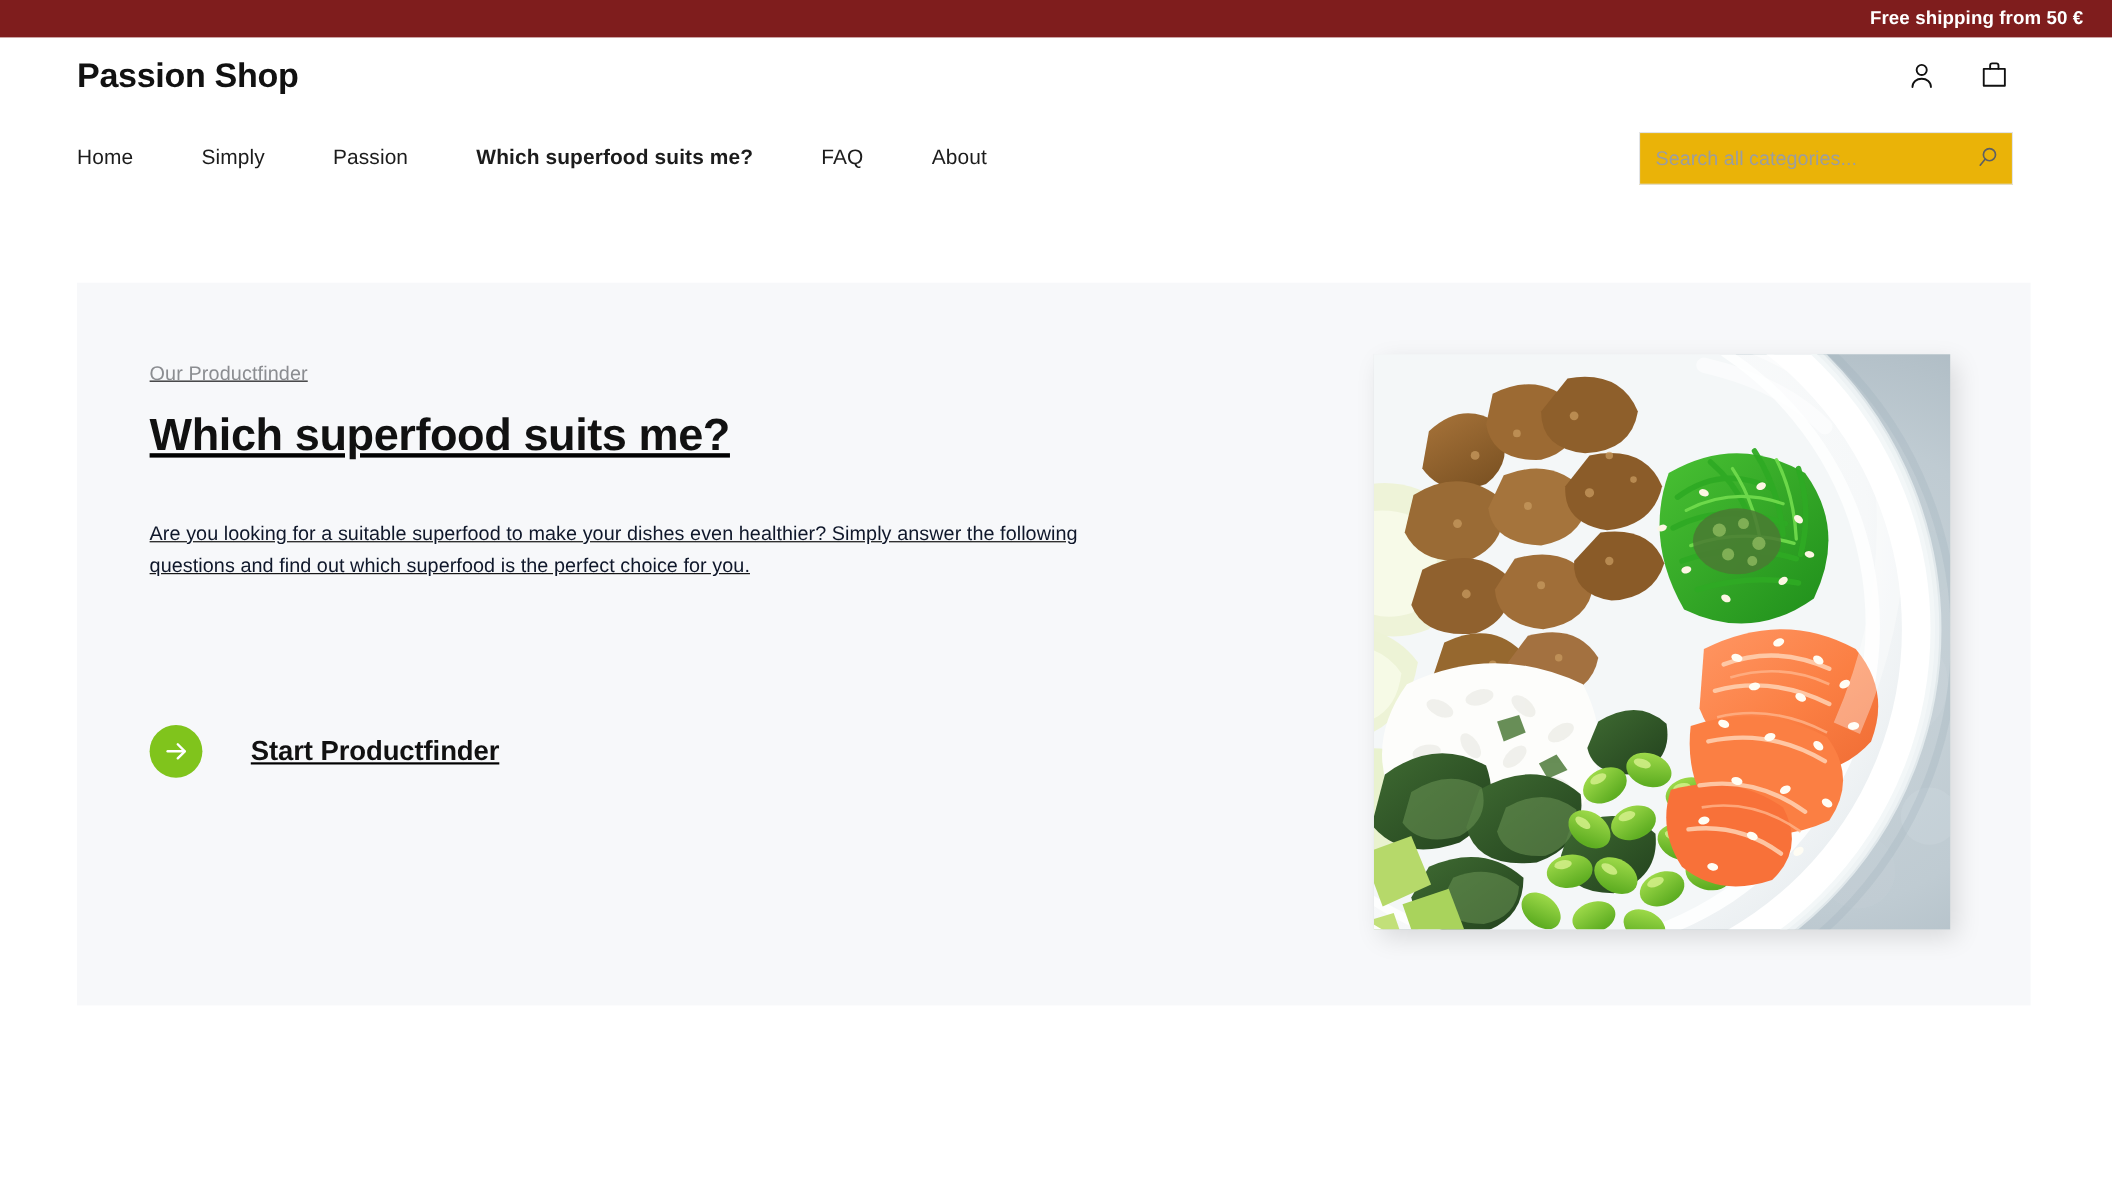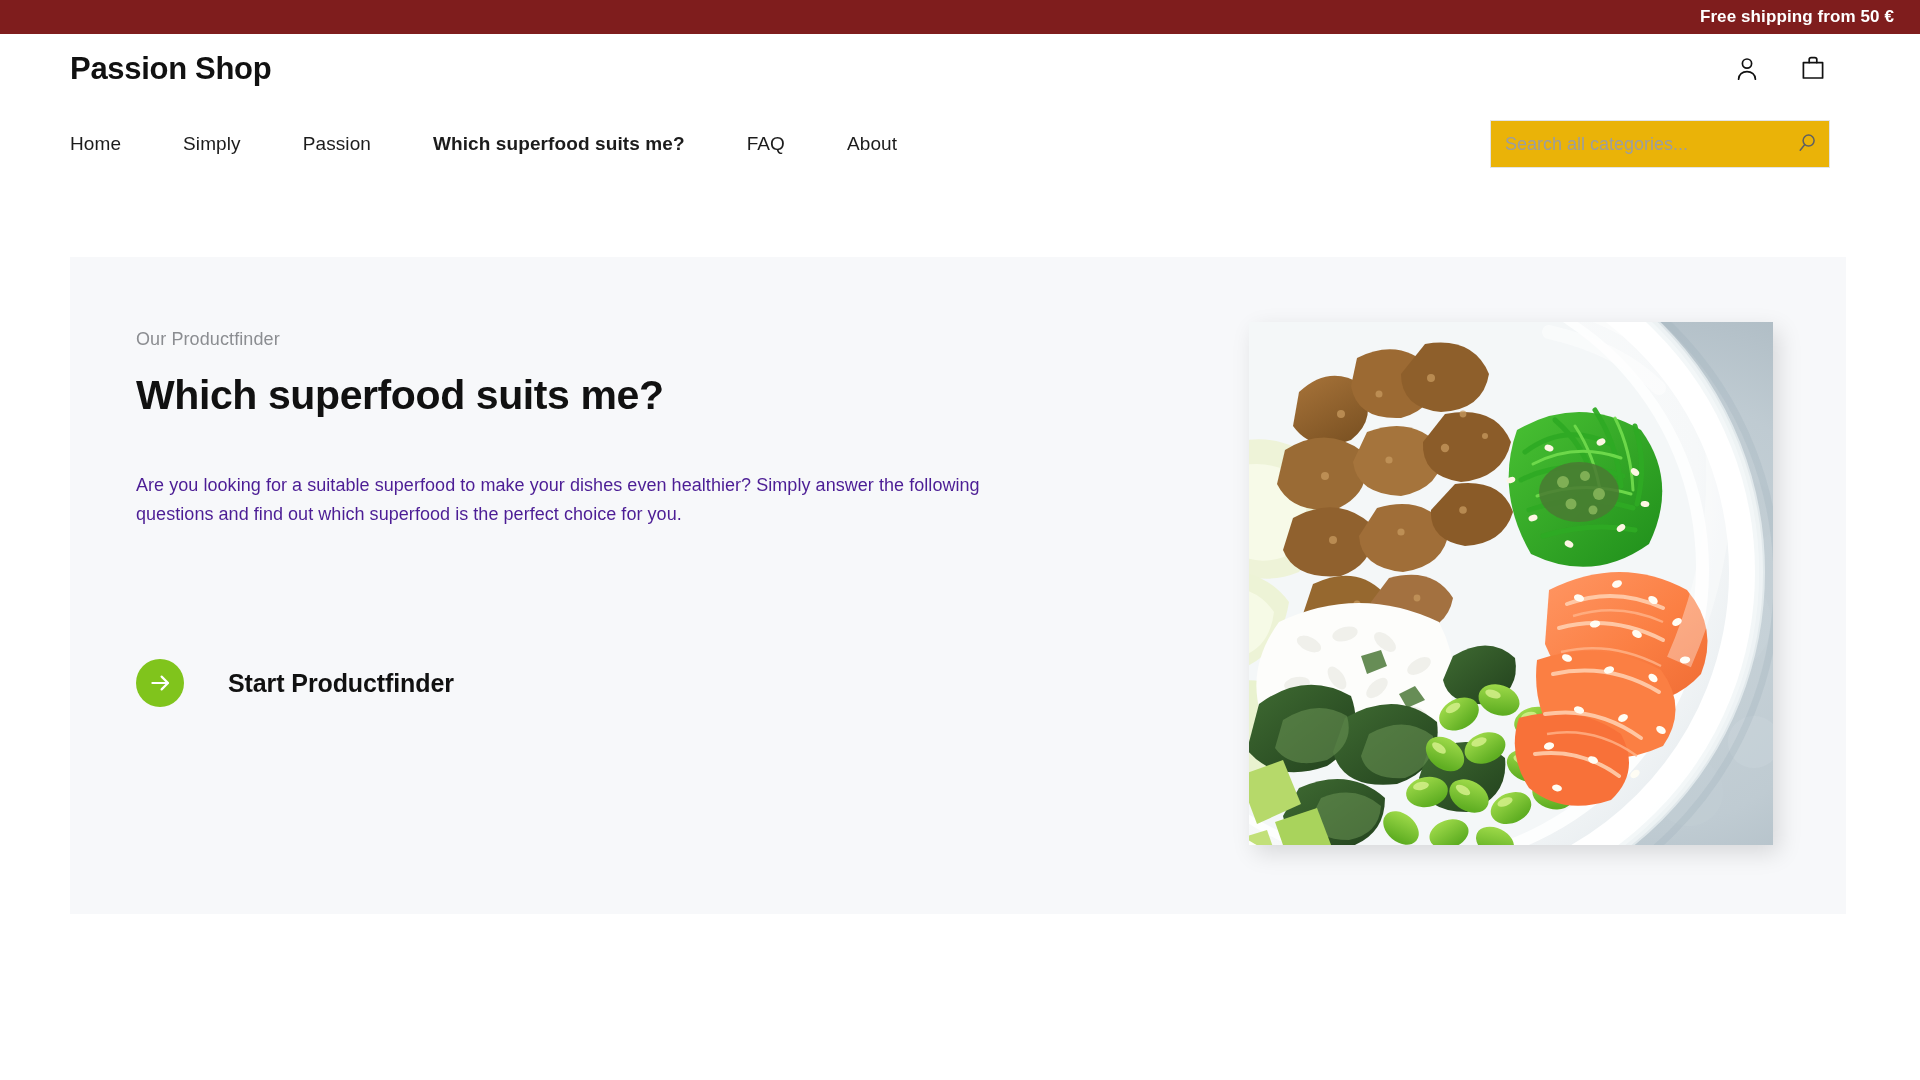--- a/index.html
+++ b/index.html
@@ -126,20 +126,21 @@
     position: absolute;
     left: 70px;
     top: 257px;
     width: 1776px;
     height: 657px;
     background: #f7f8fa;
   }
   .hero-inner {
     display: flex;
     height: 100%;
+    text-decoration: underline;
   }
   .hero-left {
     width: 1120px;
     padding: 72px 0 0 66px;
   }
   .eyebrow {
     font-size: 18px;
     color: #8b8d91;
     margin-bottom: 22px;
     letter-spacing: 0.1px;
@@ -147,21 +148,21 @@
   .hero-title {
     font-size: 41px;
     font-weight: bold;
     color: #111111;
     letter-spacing: -0.4px;
     margin-bottom: 52px;
   }
   .hero-desc {
     font-size: 18px;
     line-height: 1.62;
-    color: #4c1d95;
+    color: #0f172a;
     max-width: 880px;
     letter-spacing: 0.05px;
   }
   .cta {
     display: flex;
     align-items: center;
     gap: 44px;
     margin-top: 130px;
     cursor: pointer;
     width: fit-content;

